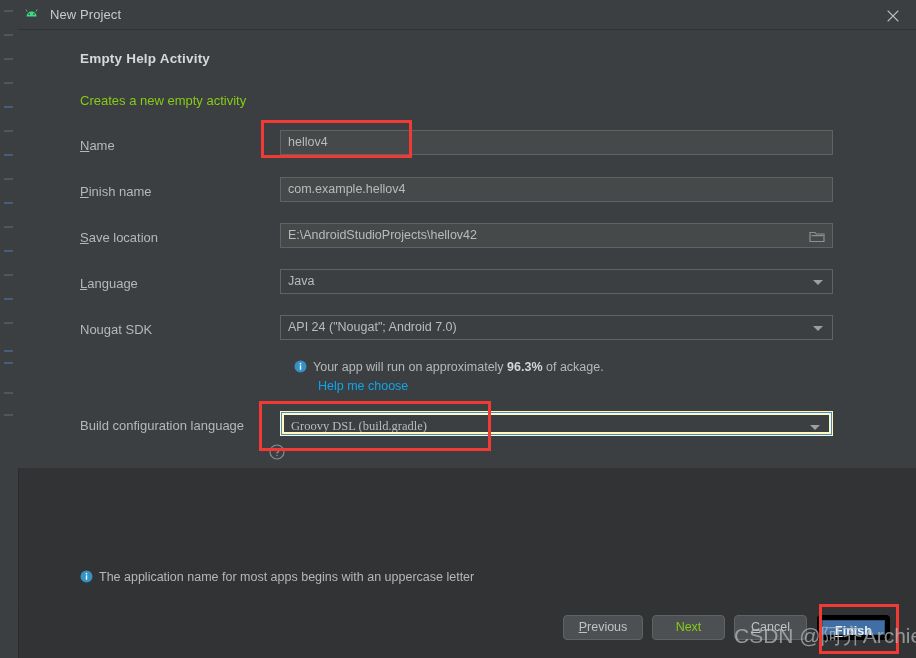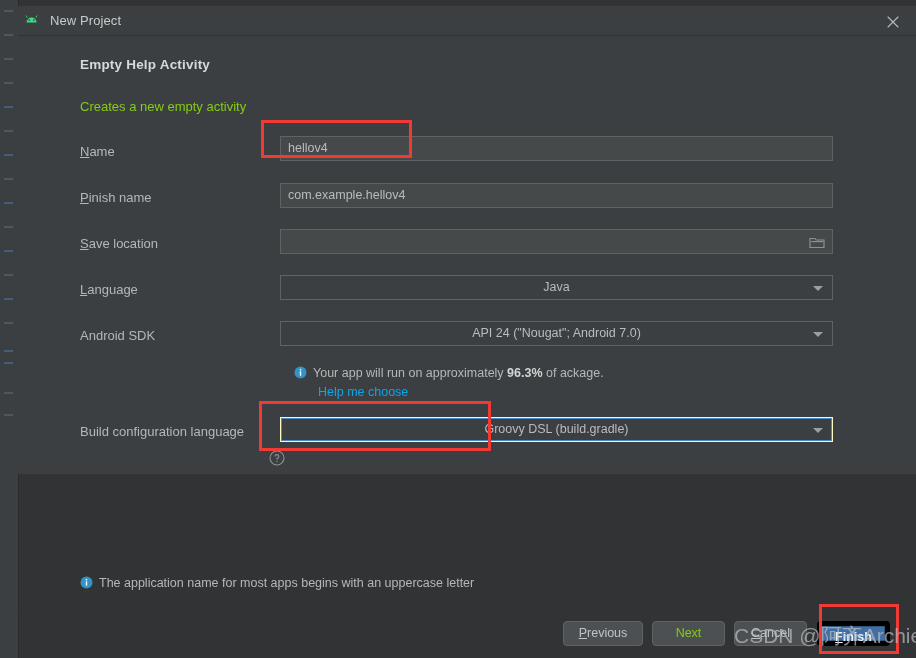--- a/index.html
+++ b/index.html
@@ -39,21 +39,20 @@
   }
   .strip-tick.blue { background: #4b6a8c; }
 
   
   #dialog {
     position: absolute;
     left: 18px; top: 0;
     width: 898px; height: 468px;
     background: #3c3f41;
     color: #bbbbbb;
-    margin-top: 6px;
   }
 
   
   #titlebar {
     position: absolute;
     left: 0; top: 0;
     width: 898px; height: 29px;
     background: #3c3f41;
     border-bottom: 1px solid #323232;
   }
@@ -119,25 +118,26 @@
     background: #45494a;
     border: 1px solid #5e6364;
     box-sizing: border-box;
     color: #b9bbbc;
     font-size: 12.5px;
     line-height: 23px;
     padding: 0 7px;
     white-space: nowrap;
     overflow: hidden;
   }
-  .field.combo { background: #3c3f41; text-align: center; }
+  .field.combo { background: #3c3f41; }
   .field.focused {
-    border: 1px solid #fef9c3;
+    border: 4px solid #fef9c3;
     outline: 1px solid #4a88c7;
     outline-offset: -2px;
+    font-family: Liberation Serif, serif;
   }
   .combo-arrow {
     position: absolute;
     right: 9px; top: 10px;
     width: 0; height: 0;
     border-left: 5px solid transparent;
     border-right: 5px solid transparent;
     border-top: 5px solid #9a9fa1;
   }
   .folder-icon {
@@ -285,33 +285,34 @@
     <div id="template-desc">Creates a new empty activity</div>
 
     <div class="form-label" style="top:109px"><u>N</u><span>ame</span></div>
     <div class="field" style="top:101px">hellov4</div>
 
     <div class="form-label" style="top:155px"><u>P</u><span>inish name</span></div>
     <div class="field" style="top:148px">com.example.hellov4</div>
 
     <div class="form-label" style="top:201px"><u>S</u><span>ave location</span></div>
     <div class="field" style="top:194px">
+      <span>E:\AndroidStudioProjects\hellov42</span>
       <svg class="folder-icon" viewBox="0 0 16 14">
         <path d="M1 3.5 L6 3.5 L7.2 5 L15 5 L15 12.5 L1 12.5 Z" fill="none" stroke="#8d9193" stroke-width="1.2"></path>
         <path d="M2.5 6.6 L14 6.6" stroke="#8d9193" stroke-width="1.2"></path>
       </svg>
     </div>
 
     <div class="form-label" style="top:247px"><u>L</u><span>anguage</span></div>
     <div class="field combo" style="top:240px">
       <span>Java</span>
       <span class="combo-arrow"></span>
     </div>
 
-    <div class="form-label" style="top:293px">Android SDK</div>
+    <div class="form-label" style="top:293px">Nougat SDK</div>
     <div class="field combo" style="top:286px">
       <span>API 24 ("Nougat"; Android 7.0)</span>
       <span class="combo-arrow"></span>
     </div>
 
     <div id="sdk-info">
       <svg class="info-dot" width="13" height="13" viewBox="0 0 13 13">
         <circle cx="6.5" cy="6.5" r="6" fill="#3592c4"></circle>
         <rect x="5.8" y="5.3" width="1.4" height="4.4" fill="#ffffff"></rect>
         <rect x="5.8" y="2.9" width="1.4" height="1.5" fill="#ffffff"></rect>

